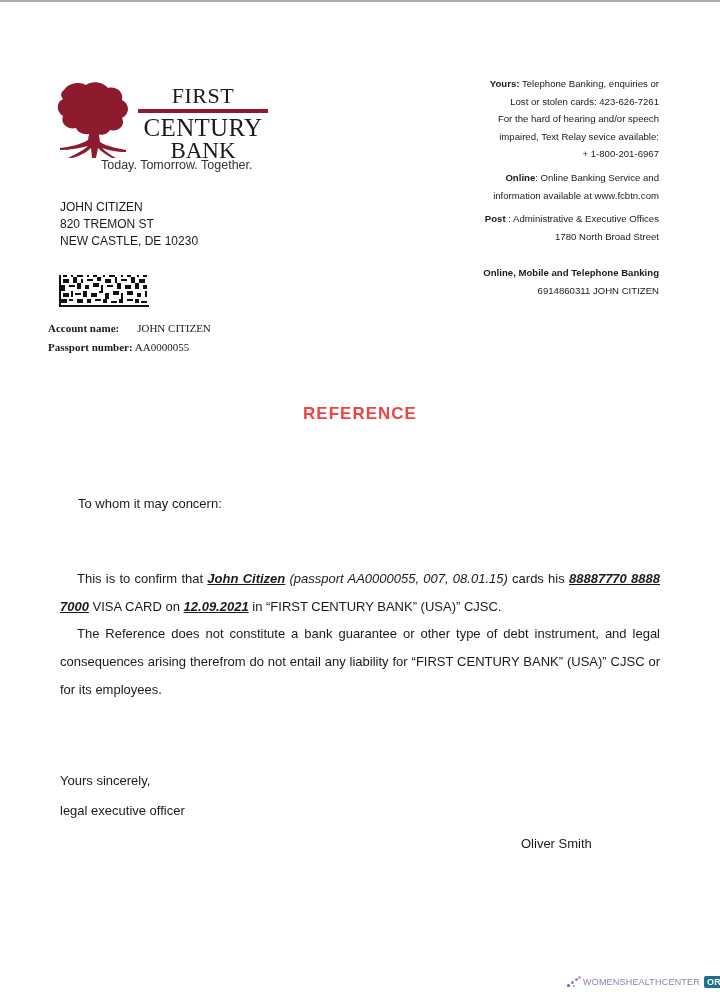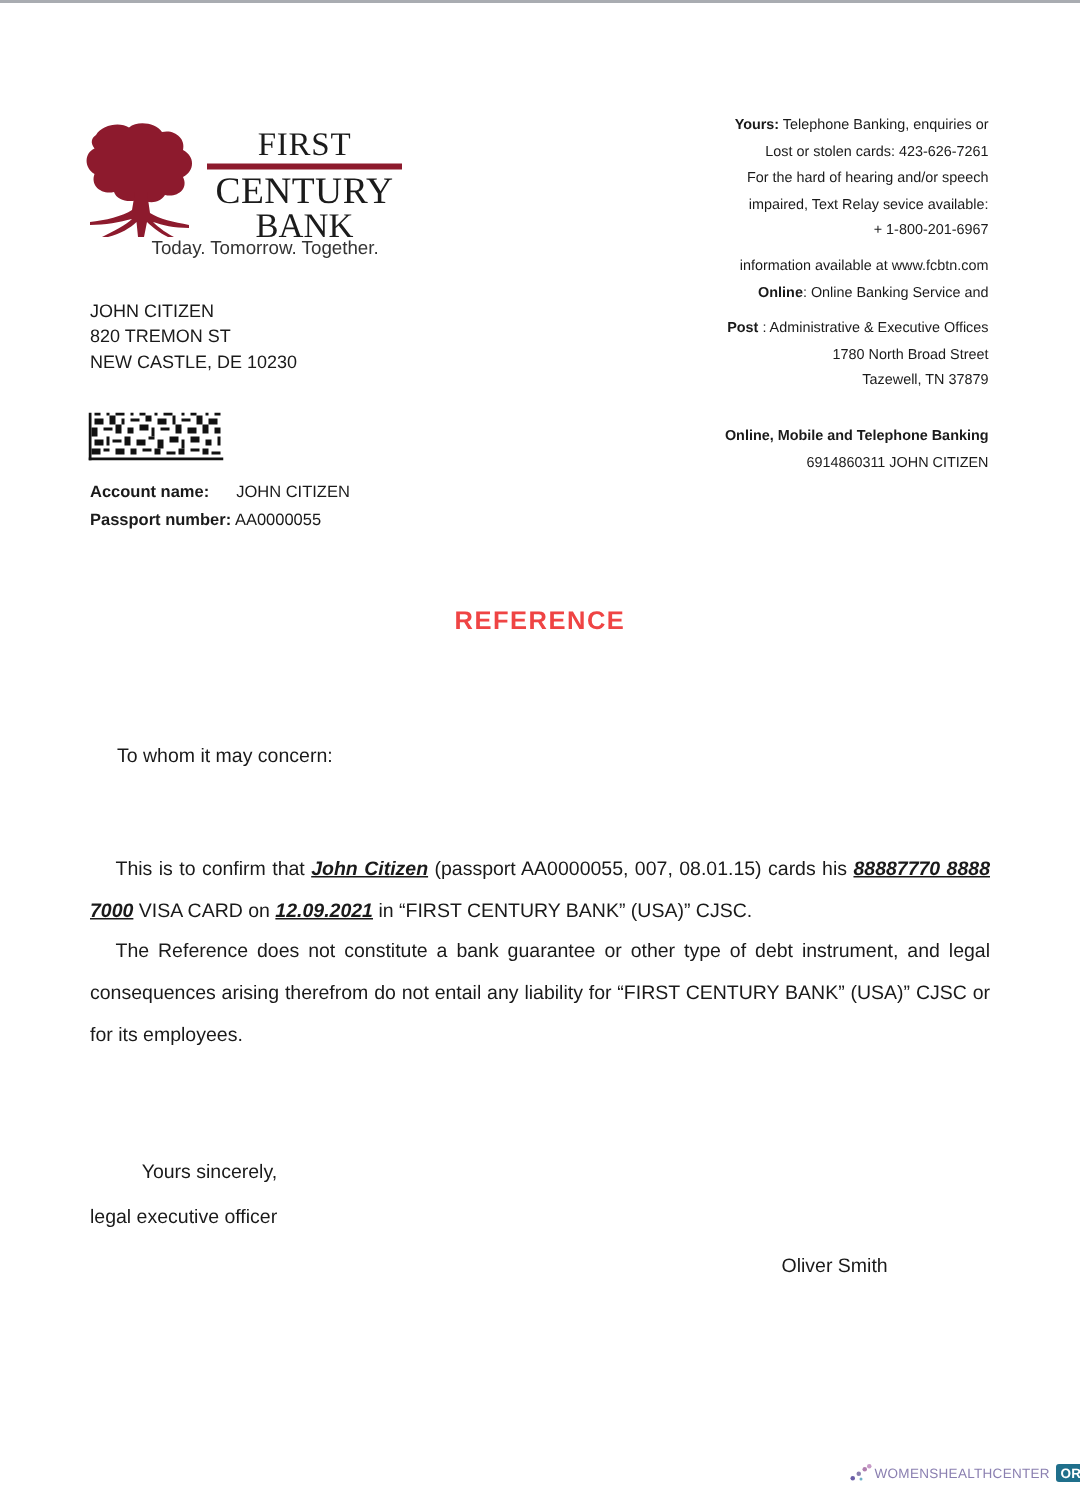--- a/index.html
+++ b/index.html
@@ -27,44 +27,44 @@
     white-space: nowrap;
   }
 
   
   .addr { position: absolute; left: 60px; top: 199px; font-size: 12px; line-height: 17px; color: #1a1a1a; }
   .addr div { white-space: nowrap; }
 
   
   .barcode { position: absolute; left: 59px; top: 275px; width: 90px; height: 32px; }
 
-  .acct { position: absolute; left: 60px; top: 319px; font-size: 11px; line-height: 19px; color: #1a1a1a; }
+  .acct { position: absolute; left: 48px; top: 319px; font-size: 11px; line-height: 19px; color: #1a1a1a; font-family: Liberation Serif, serif; }
   .acct .lbl { font-weight: bold; }
   .acct .row { white-space: nowrap; }
   .acct .v1 { margin-left: 18px; }
 
   
   .contact { position: absolute; right: 61px; top: 75px; width: 220px; text-align: right; font-size: 9.6px; line-height: 17.6px; color: #1a1a1a; }
   .contact .grp { margin-bottom: 6px; }
   .contact b { font-weight: bold; }
   .contact .spacer { height: 13px; }
 
   
   .title { position: absolute; left: 0; width: 720px; top: 404px; text-align: center; font-size: 17px; font-weight: bold; letter-spacing: 1px; color: #ef4444; }
 
   
   .salute { position: absolute; left: 78px; top: 496px; font-size: 13px; color: #1a1a1a; }
   .para { position: absolute; left: 60px; width: 600px; font-size: 13px; line-height: 28px; color: #1a1a1a; text-align: justify; }
   .p1 { top: 565px; }
   .p2 { top: 620px; }
   .para .indent { display: inline-block; width: 17px; }
   .u-bi { font-weight: bold; font-style: italic; text-decoration: underline; }
-  .it { }
-
-  .closing { position: absolute; left: 60px; top: 766px; font-size: 13px; line-height: 30px; color: #1a1a1a; text-align: right; }
+  .it { font-style: italic; }
+
+  .closing { position: absolute; left: 60px; top: 766px; font-size: 13px; line-height: 30px; color: #1a1a1a; }
   .signer { position: absolute; left: 521px; top: 836px; font-size: 13px; color: #1a1a1a; }
 
   
   .wm { position: absolute; left: 567px; top: 976px; display: flex; align-items: center; font-size: 9px; color: #8a7fb0; letter-spacing: 0.2px; }
   .wm .dots { width: 14px; height: 12px; position: relative; margin-right: 2px; }
   .wm .dots span { position: absolute; width: 3px; height: 3px; border-radius: 50%; }
   .wm .org { background: #1f6f8b; color: #fff; padding: 1px 3px; margin-left: 4px; font-weight: bold; border-radius: 2px; }
 </style>
 </head>
 <body>
@@ -168,27 +168,26 @@
 
 <div class="contact">
   <div class="grp">
     <div><b>Yours:</b><span> Telephone Banking, enquiries or</span></div>
     <div>Lost or stolen cards: 423-626-7261</div>
     <div>For the hard of hearing and/or speech</div>
     <div>impaired, Text Relay sevice available:</div>
     <div>+ 1-800-201-6967</div>
   </div>
   <div class="grp">
+    <div><b>Online</b><span>: Online Banking Service and</span></div>
     <div>information available at www.fcbtn.com</div>
-    <div><b>Online</b><span>: Online Banking Service and</span></div>
   </div>
   <div class="grp">
     <div><b>Post</b><span> : Administrative &amp; Executive Offices</span></div>
     <div>1780 North Broad Street</div>
-    <div>Tazewell, TN 37879</div>
   </div>
   <div class="spacer"></div>
   <div class="grp">
     <div><b>Online, Mobile and Telephone Banking</b></div>
     <div>6914860311 JOHN CITIZEN</div>
   </div>
 </div>
 
 <div class="title">REFERENCE</div>
 

